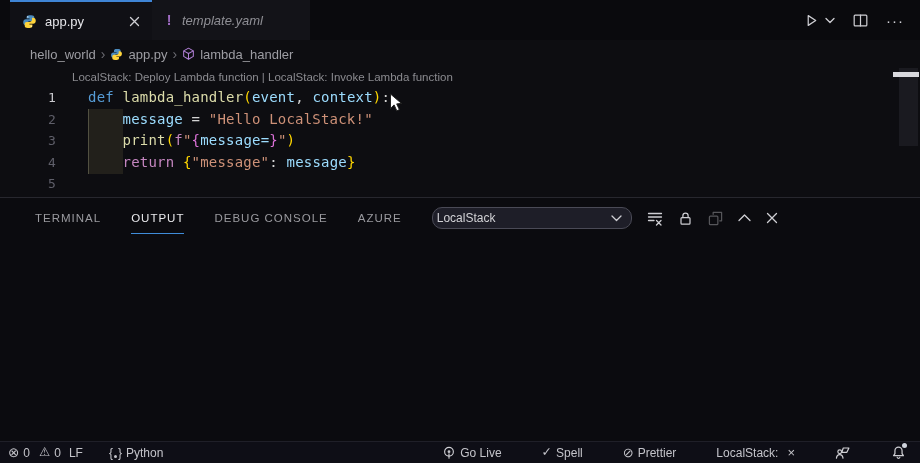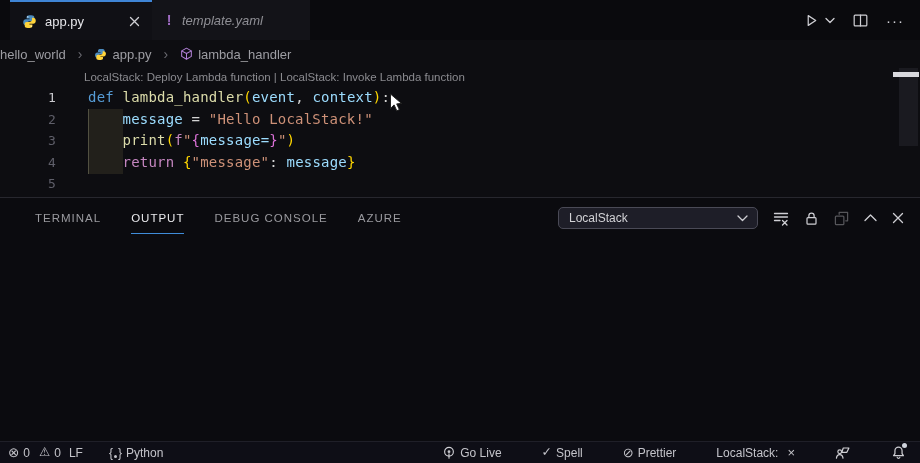--- a/index.html
+++ b/index.html
@@ -15,45 +15,45 @@
   .tab.active{width:142px;background:#101015;border-top:2px solid #3f85d6;color:#e6e6ea;}
   .tab.preview{width:158px;background:#131318;color:#8f8f95;}
   .tab.preview .tab-label{font-style:italic;}
   .tab.active .tab-label{margin-right:auto;}
   .bang{color:#a06cc4;font-weight:bold;font-size:14px;width:10px;text-align:center;}
   .tab-actions{margin-left:auto;display:flex;align-items:center;gap:18px;padding-right:16px;color:#cfcfd4;}
   .run-group{display:flex;align-items:center;gap:6px;}
   .icon-stroke{stroke:#cfcfd4;fill:none;stroke-width:1.3;stroke-linecap:round;stroke-linejoin:round;}
   .icon-dim{opacity:.38;}
   
-  .breadcrumb{height:28px;display:flex;align-items:center;gap:11px;font-size:13px;color:#9d9da3;background:#0d0d11;}
+  .breadcrumb{height:28px;display:flex;align-items:center;padding-left:30px;gap:4px;font-size:13px;color:#9d9da3;background:#0d0d11;}
   .crumb{display:flex;align-items:center;gap:5px;}
   .crumb-sep{color:#6b6b72;font-size:14px;padding:0 1px;}
   
   .editor{position:relative;height:129px;background:#0d0d11;}
-  .codelens{position:absolute;left:84px;top:3px;font-size:11.5px;color:#8b8b90;}
+  .codelens{position:absolute;left:72px;top:3px;font-size:11.5px;color:#8b8b90;}
   #code{position:absolute;left:0;top:19px;right:0;}
   .crow{height:21.5px;display:flex;font-family:"DejaVu Sans Mono",monospace;font-size:14px;line-height:21.5px;letter-spacing:.2px;}
   .ln{width:56px;box-sizing:border-box;text-align:right;color:#5f5f6a;font-size:13px;}
   .crow.active .ln{color:#c9c9ce;}
   .ctext{margin-left:32px;white-space:pre;}
   .indent-hl{position:absolute;left:88px;top:41px;width:34px;height:64.5px;
     background:rgba(222,210,120,.10);border-left:1px solid rgba(205,205,165,.28);}
   .scroll-thumb{position:absolute;right:2px;top:0;width:19px;height:78px;background:rgba(150,150,165,.10);}
   .scroll-marker{position:absolute;right:1px;top:4px;width:26px;height:5px;background:#d8d8dd;}
   .mouse-cursor{position:absolute;left:389px;top:25px;}
   .divider{height:1px;background:#27272e;}
   
-  .panel{height:243px;background:#0b0b0f;display:flex;flex-direction:column;}
+  .panel{height:243px;background:#0b0b0f;display:flex;flex-direction:row;}
   .panel-header{height:40px;display:flex;align-items:center;padding:0 16px 0 35px;box-sizing:border-box;}
   .ptab{height:40px;display:flex;align-items:center;margin-right:30px;font-size:11.5px;letter-spacing:1px;color:#9a9a9f;position:relative;cursor:default;}
   .ptab.active{color:#e9e9ec;}
   .ptab.active::after{content:"";position:absolute;left:0;right:0;bottom:4px;height:1.5px;background:#3f8cd9;}
-  .dropdown{margin-left:auto;width:200px;height:22px;box-sizing:border-box;background:#1e1e28;border:1px solid #4a4a56;border-radius:5px;
-    display:flex;align-items:center;padding:0 9px 0 10px;font-size:12px;color:#d2d2d6;}
+  .dropdown{margin-left:auto;width:200px;height:22px;box-sizing:border-box;background:#1e1e28;border:1px solid #4a4a56;border-radius:10px;
+    display:flex;align-items:center;padding:0 9px 0 4px;font-size:12px;color:#d2d2d6;}
   .dropdown .chev{margin-left:auto;}
   .picons{display:flex;align-items:center;gap:15px;margin-left:15px;color:#cfcfd4;}
   .panel-body{flex:1;background:#0b0b0f;}
   
   .statusbar{height:22px;background:#0e0e16;border-top:1px solid #1f1f28;box-sizing:border-box;
     display:flex;align-items:center;font-size:12px;color:#c4c4ca;padding:0 14px 0 8px;}
   .sitem{display:flex;align-items:center;gap:4px;white-space:nowrap;}
   .sglyph{font-size:12.5px;line-height:1;}
   .sb-left{display:flex;align-items:center;gap:8px;}
   .sb-right{margin-left:auto;display:flex;align-items:center;gap:40px;}

